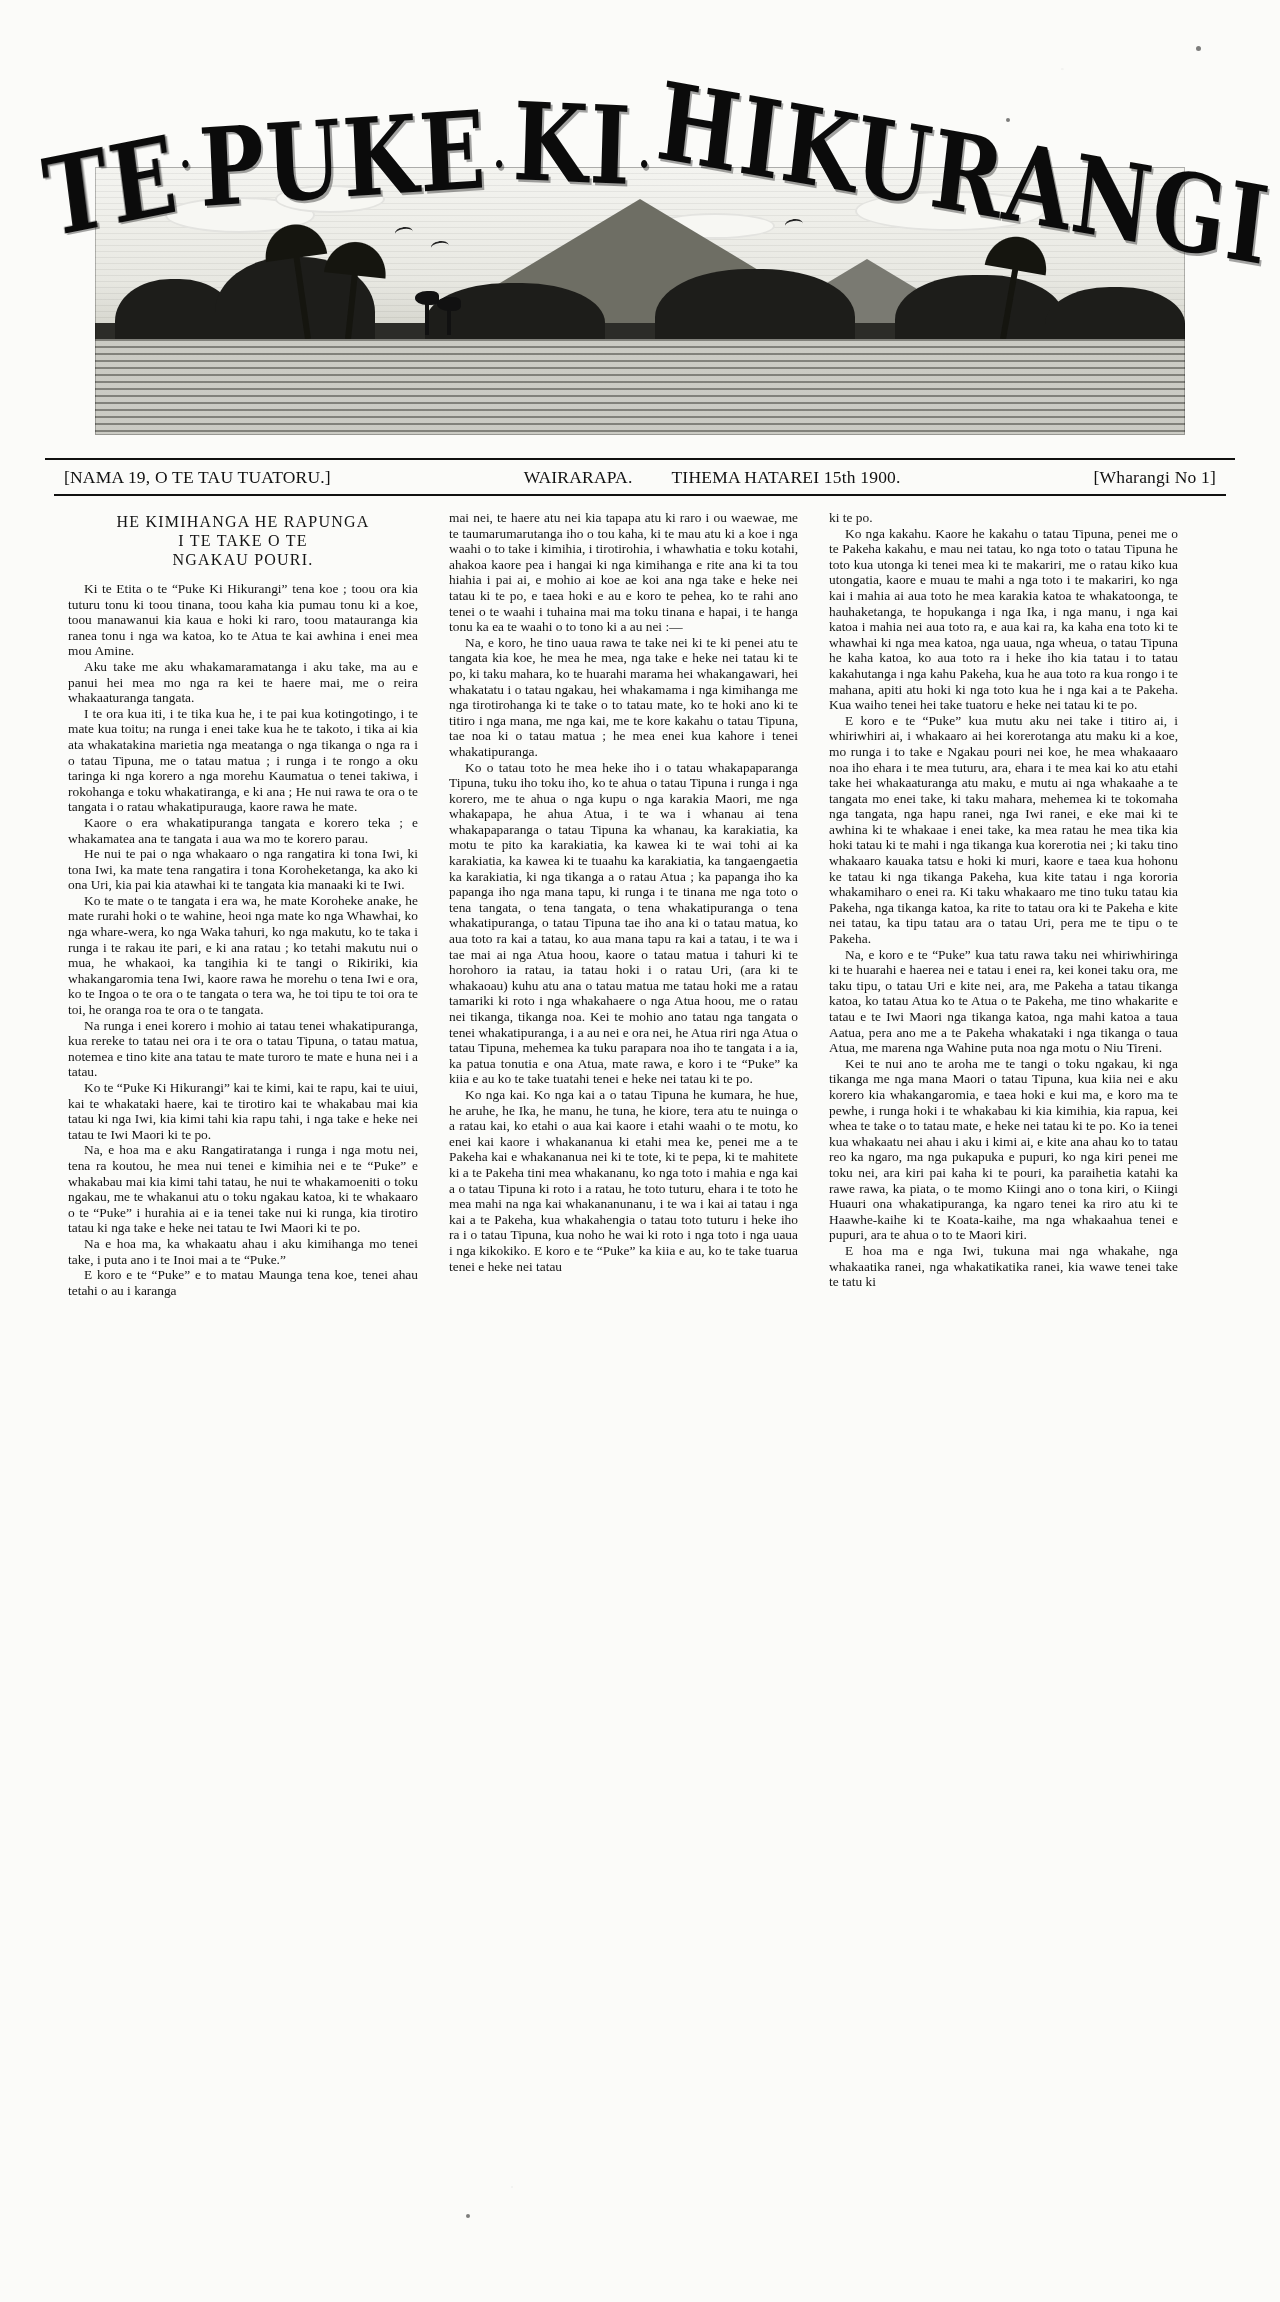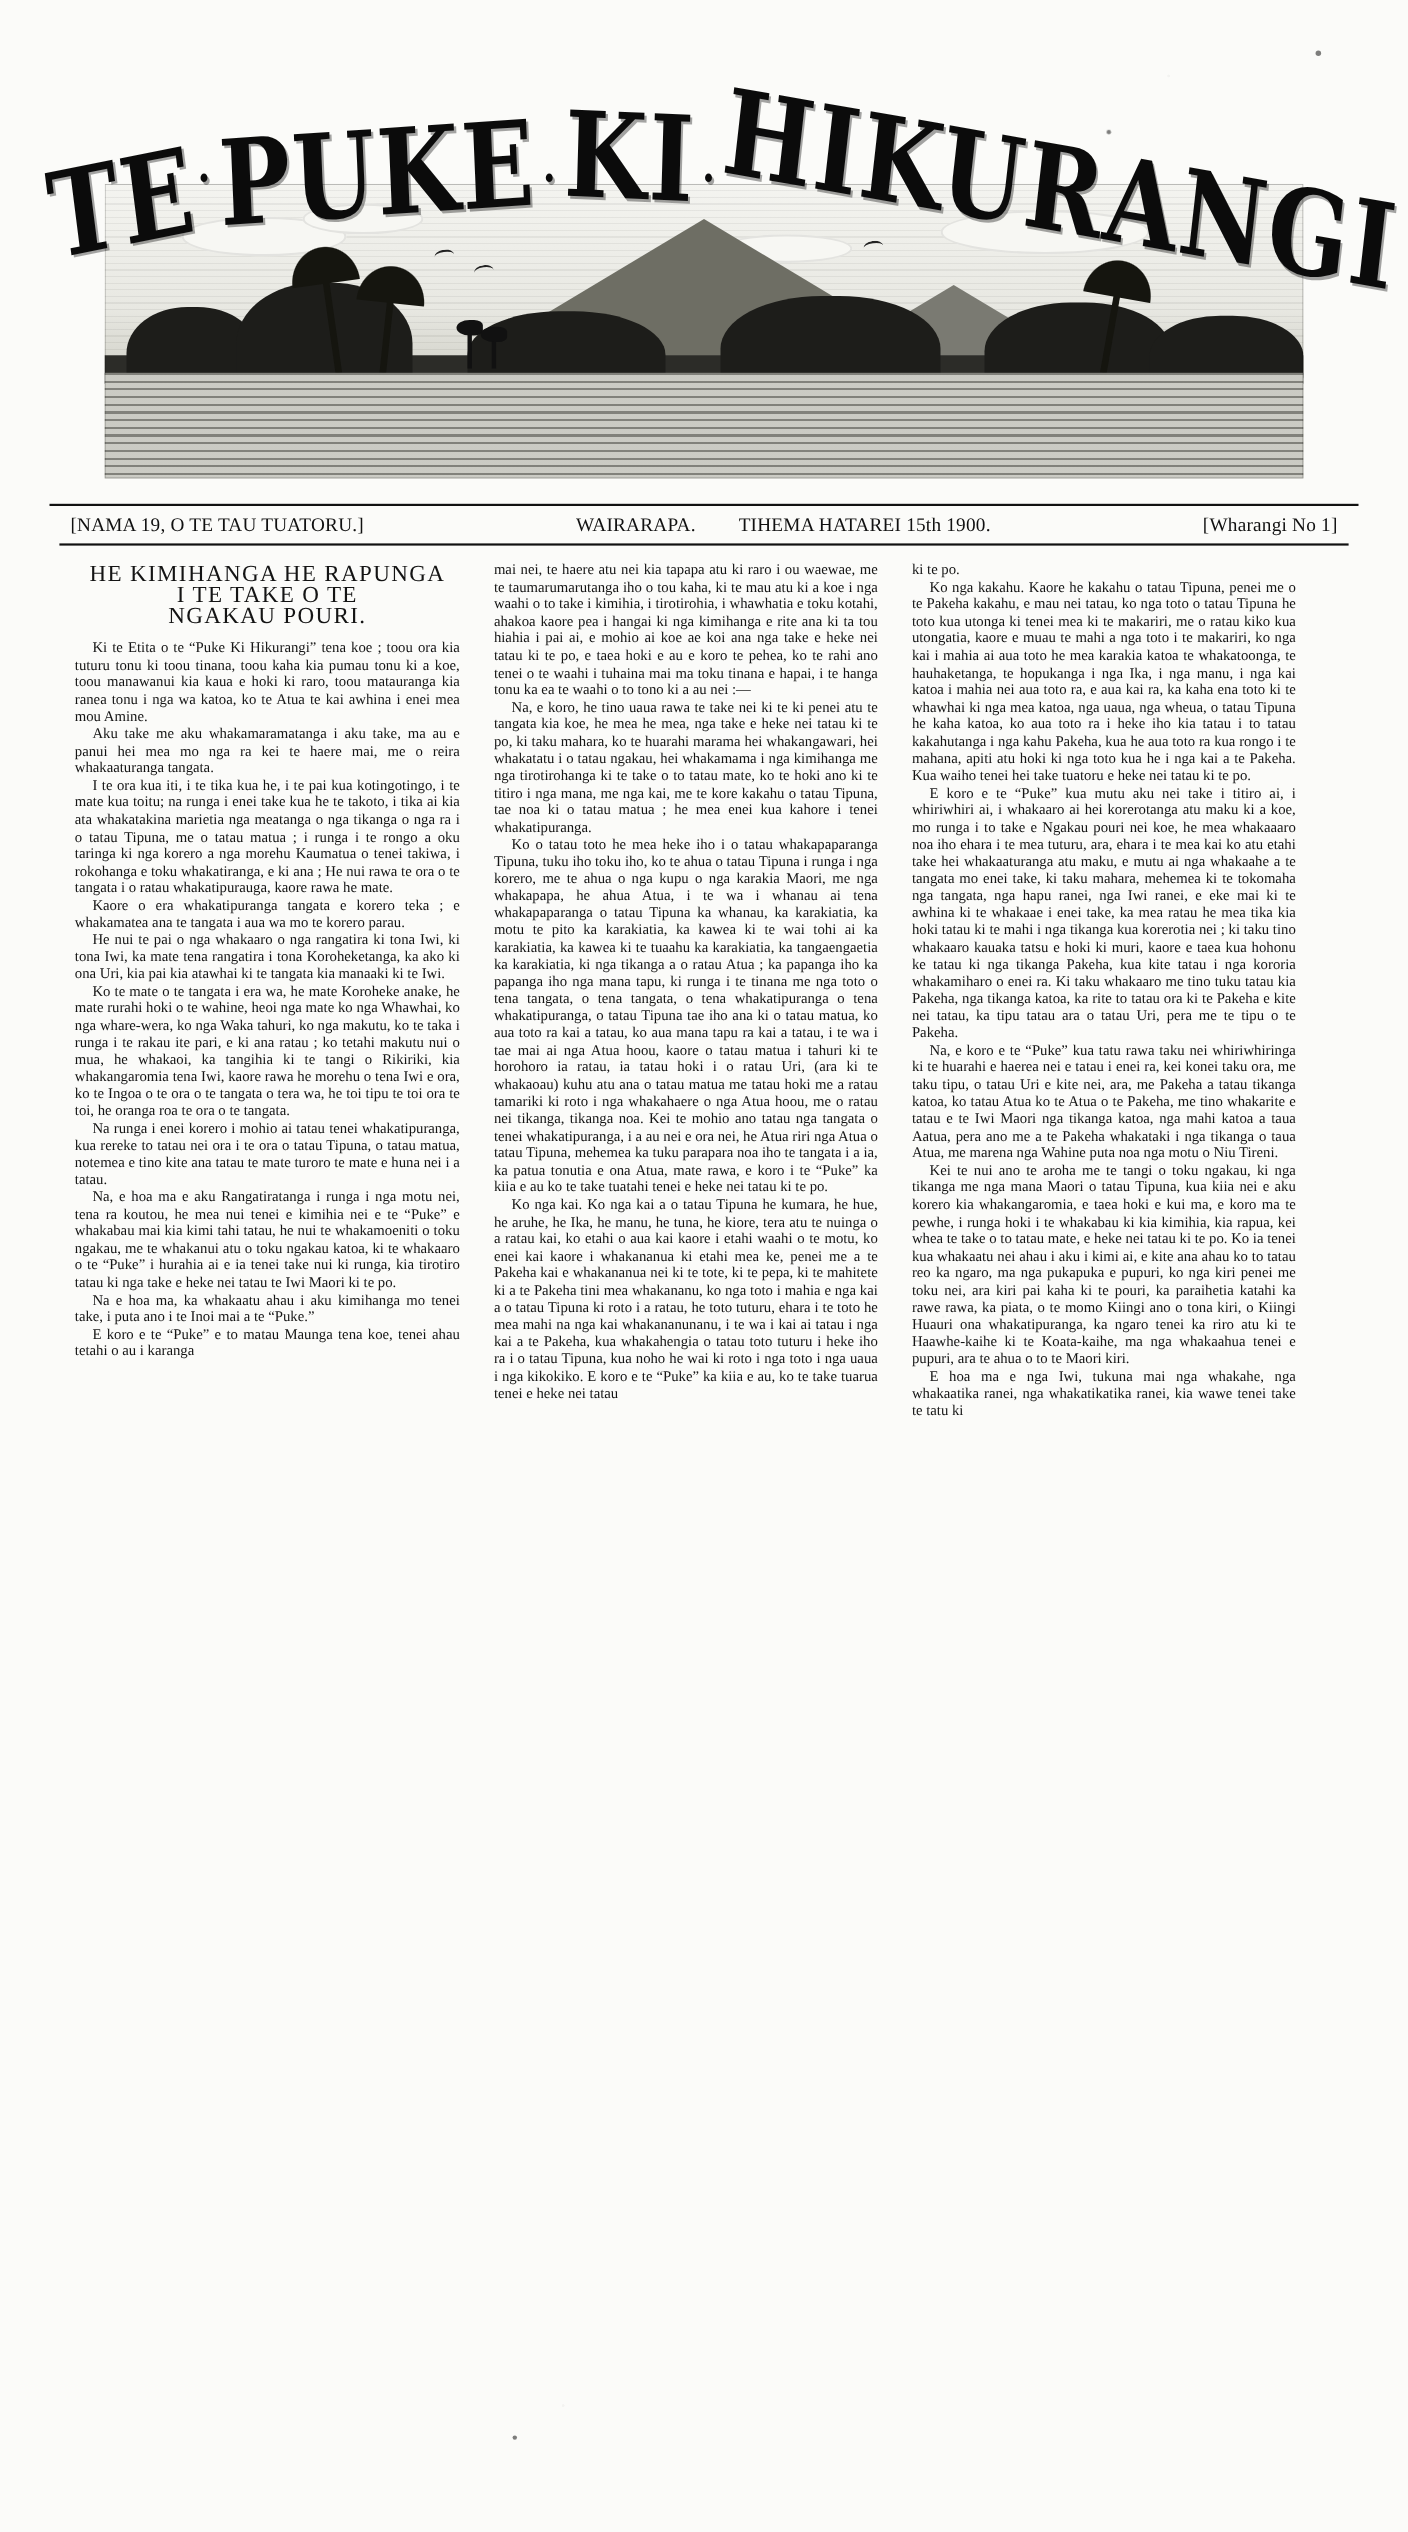--- a/index.html
+++ b/index.html
@@ -234,21 +234,21 @@
     border-left: 1px solid rgba(0,0,0,0.0);
     margin-left: 14px;
   }
   .col p {
     margin: 0;
     text-indent: 16px;
   }
   .col p.noindent { text-indent: 0; }
   .headline {
     text-align: center;
-    font-size: 21px;
+    font-size: 16px;
     letter-spacing: 1.2px;
     line-height: 19px;
     margin: 2px 0 12px 0;
     text-indent: 0;
     font-family: "Liberation Serif", serif;
   }
   .headline span { display: block; }
 
   
   .smudge {
@@ -327,20 +327,21 @@
           <span>I TE TAKE O TE</span>
           <span>NGAKAU POURI.</span>
         </div>
         <p>Ki te Etita o te “Puke Ki Hikurangi” tena koe ; toou ora kia tuturu tonu ki toou tinana, toou kaha kia pumau tonu ki a koe, toou manawanui kia kaua e hoki ki raro, toou matauranga kia ranea tonu i nga wa katoa, ko te Atua te kai awhina i enei mea mou Amine.</p>
         <p>Aku take me aku whakamaramatanga i aku take, ma au e panui hei mea mo nga ra kei te haere mai, me o reira whakaaturanga tangata.</p>
         <p>I te ora kua iti, i te tika kua he, i te pai kua kotingotingo, i te mate kua toitu; na runga i enei take kua he te takoto, i tika ai kia ata whakatakina marietia nga meatanga o nga tikanga o nga ra i o tatau Tipuna, me o tatau matua ; i runga i te rongo a oku taringa ki nga korero a nga morehu Kaumatua o tenei takiwa, i rokohanga e toku whakatiranga, e ki ana ; He nui rawa te ora o te tangata i o ratau whakatipurauga, kaore rawa he mate.</p>
         <p>Kaore o era whakatipuranga tangata e korero teka ; e whakamatea ana te tangata i aua wa mo te korero parau.</p>
         <p>He nui te pai o nga whakaaro o nga rangatira ki tona Iwi, ki tona Iwi, ka mate tena rangatira i tona Koroheketanga, ka ako ki ona Uri, kia pai kia atawhai ki te tangata kia manaaki ki te Iwi.</p>
         <p>Ko te mate o te tangata i era wa, he mate Koroheke anake, he mate rurahi hoki o te wahine, heoi nga mate ko nga Whawhai, ko nga whare-wera, ko nga Waka tahuri, ko nga makutu, ko te taka i runga i te rakau ite pari, e ki ana ratau ; ko tetahi makutu nui o mua, he whakaoi, ka tangihia ki te tangi o Rikiriki, kia whakangaromia tena Iwi, kaore rawa he morehu o tena Iwi e ora, ko te Ingoa o te ora o te tangata o tera wa, he toi tipu te toi ora te toi, he oranga roa te ora o te tangata.</p>
         <p>Na runga i enei korero i mohio ai tatau tenei whakatipuranga, kua rereke to tatau nei ora i te ora o tatau Tipuna, o tatau matua, notemea e tino kite ana tatau te mate turoro te mate e huna nei i a tatau.</p>
+        <p>Ko te “Puke Ki Hikurangi” kai te kimi, kai te rapu, kai te uiui, kai te whakataki haere, kai te tirotiro kai te whakabau mai kia tatau ki nga Iwi, kia kimi tahi kia rapu tahi, i nga take e heke nei tatau te Iwi Maori ki te po.</p>
         <p>Na, e hoa ma e aku Rangatiratanga i runga i nga motu nei, tena ra koutou, he mea nui tenei e kimihia nei e te “Puke” e whakabau mai kia kimi tahi tatau, he nui te whakamoeniti o toku ngakau, me te whakanui atu o toku ngakau katoa, ki te whakaaro o te “Puke” i hurahia ai e ia tenei take nui ki runga, kia tirotiro tatau ki nga take e heke nei tatau te Iwi Maori ki te po.</p>
         <p>Na e hoa ma, ka whakaatu ahau i aku kimihanga mo tenei take, i puta ano i te Inoi mai a te “Puke.”</p>
         <p>E koro e te “Puke” e to matau Maunga tena koe, tenei ahau tetahi o au i karanga</p>
       </div>
 
       <div class="col">
         <p class="noindent">mai nei, te haere atu nei kia tapapa atu ki raro i ou waewae, me te taumarumarutanga iho o tou kaha, ki te mau atu ki a koe i nga waahi o to take i kimihia, i tirotirohia, i whawhatia e toku kotahi, ahakoa kaore pea i hangai ki nga kimihanga e rite ana ki ta tou hiahia i pai ai, e mohio ai koe ae koi ana nga take e heke nei tatau ki te po, e taea hoki e au e koro te pehea, ko te rahi ano tenei o te waahi i tuhaina mai ma toku tinana e hapai, i te hanga tonu ka ea te waahi o to tono ki a au nei :—</p>
         <p>Na, e koro, he tino uaua rawa te take nei ki te ki penei atu te tangata kia koe, he mea he mea, nga take e heke nei tatau ki te po, ki taku mahara, ko te huarahi marama hei whakangawari, hei whakatatu i o tatau ngakau, hei whakamama i nga kimihanga me nga tirotirohanga ki te take o to tatau mate, ko te hoki ano ki te titiro i nga mana, me nga kai, me te kore kakahu o tatau Tipuna, tae noa ki o tatau matua ; he mea enei kua kahore i tenei whakatipuranga.</p>
         <p>Ko o tatau toto he mea heke iho i o tatau whakapaparanga Tipuna, tuku iho toku iho, ko te ahua o tatau Tipuna i runga i nga korero, me te ahua o nga kupu o nga karakia Maori, me nga whakapapa, he ahua Atua, i te wa i whanau ai tena whakapaparanga o tatau Tipuna ka whanau, ka karakiatia, ka motu te pito ka karakiatia, ka kawea ki te wai tohi ai ka karakiatia, ka kawea ki te tuaahu ka karakiatia, ka tangaengaetia ka karakiatia, ki nga tikanga a o ratau Atua ; ka papanga iho ka papanga iho nga mana tapu, ki runga i te tinana me nga toto o tena tangata, o tena tangata, o tena whakatipuranga o tena whakatipuranga, o tatau Tipuna tae iho ana ki o tatau matua, ko aua toto ra kai a tatau, ko aua mana tapu ra kai a tatau, i te wa i tae mai ai nga Atua hoou, kaore o tatau matua i tahuri ki te horohoro ia ratau, ia tatau hoki i o ratau Uri, (ara ki te whakaoau) kuhu atu ana o tatau matua me tatau hoki me a ratau tamariki ki roto i nga whakahaere o nga Atua hoou, me o ratau nei tikanga, tikanga noa. Kei te mohio ano tatau nga tangata o tenei whakatipuranga, i a au nei e ora nei, he Atua riri nga Atua o tatau Tipuna, mehemea ka tuku parapara noa iho te tangata i a ia, ka patua tonutia e ona Atua, mate rawa, e koro i te “Puke” ka kiia e au ko te take tuatahi tenei e heke nei tatau ki te po.</p>
         <p>Ko nga kai. Ko nga kai a o tatau Tipuna he kumara, he hue, he aruhe, he Ika, he manu, he tuna, he kiore, tera atu te nuinga o a ratau kai, ko etahi o aua kai kaore i etahi waahi o te motu, ko enei kai kaore i whakananua ki etahi mea ke, penei me a te Pakeha kai e whakananua nei ki te tote, ki te pepa, ki te mahitete ki a te Pakeha tini mea whakananu, ko nga toto i mahia e nga kai a o tatau Tipuna ki roto i a ratau, he toto tuturu, ehara i te toto he mea mahi na nga kai whakananunanu, i te wa i kai ai tatau i nga kai a te Pakeha, kua whakahengia o tatau toto tuturu i heke iho ra i o tatau Tipuna, kua noho he wai ki roto i nga toto i nga uaua i nga kikokiko. E koro e te “Puke” ka kiia e au, ko te take tuarua tenei e heke nei tatau</p>

